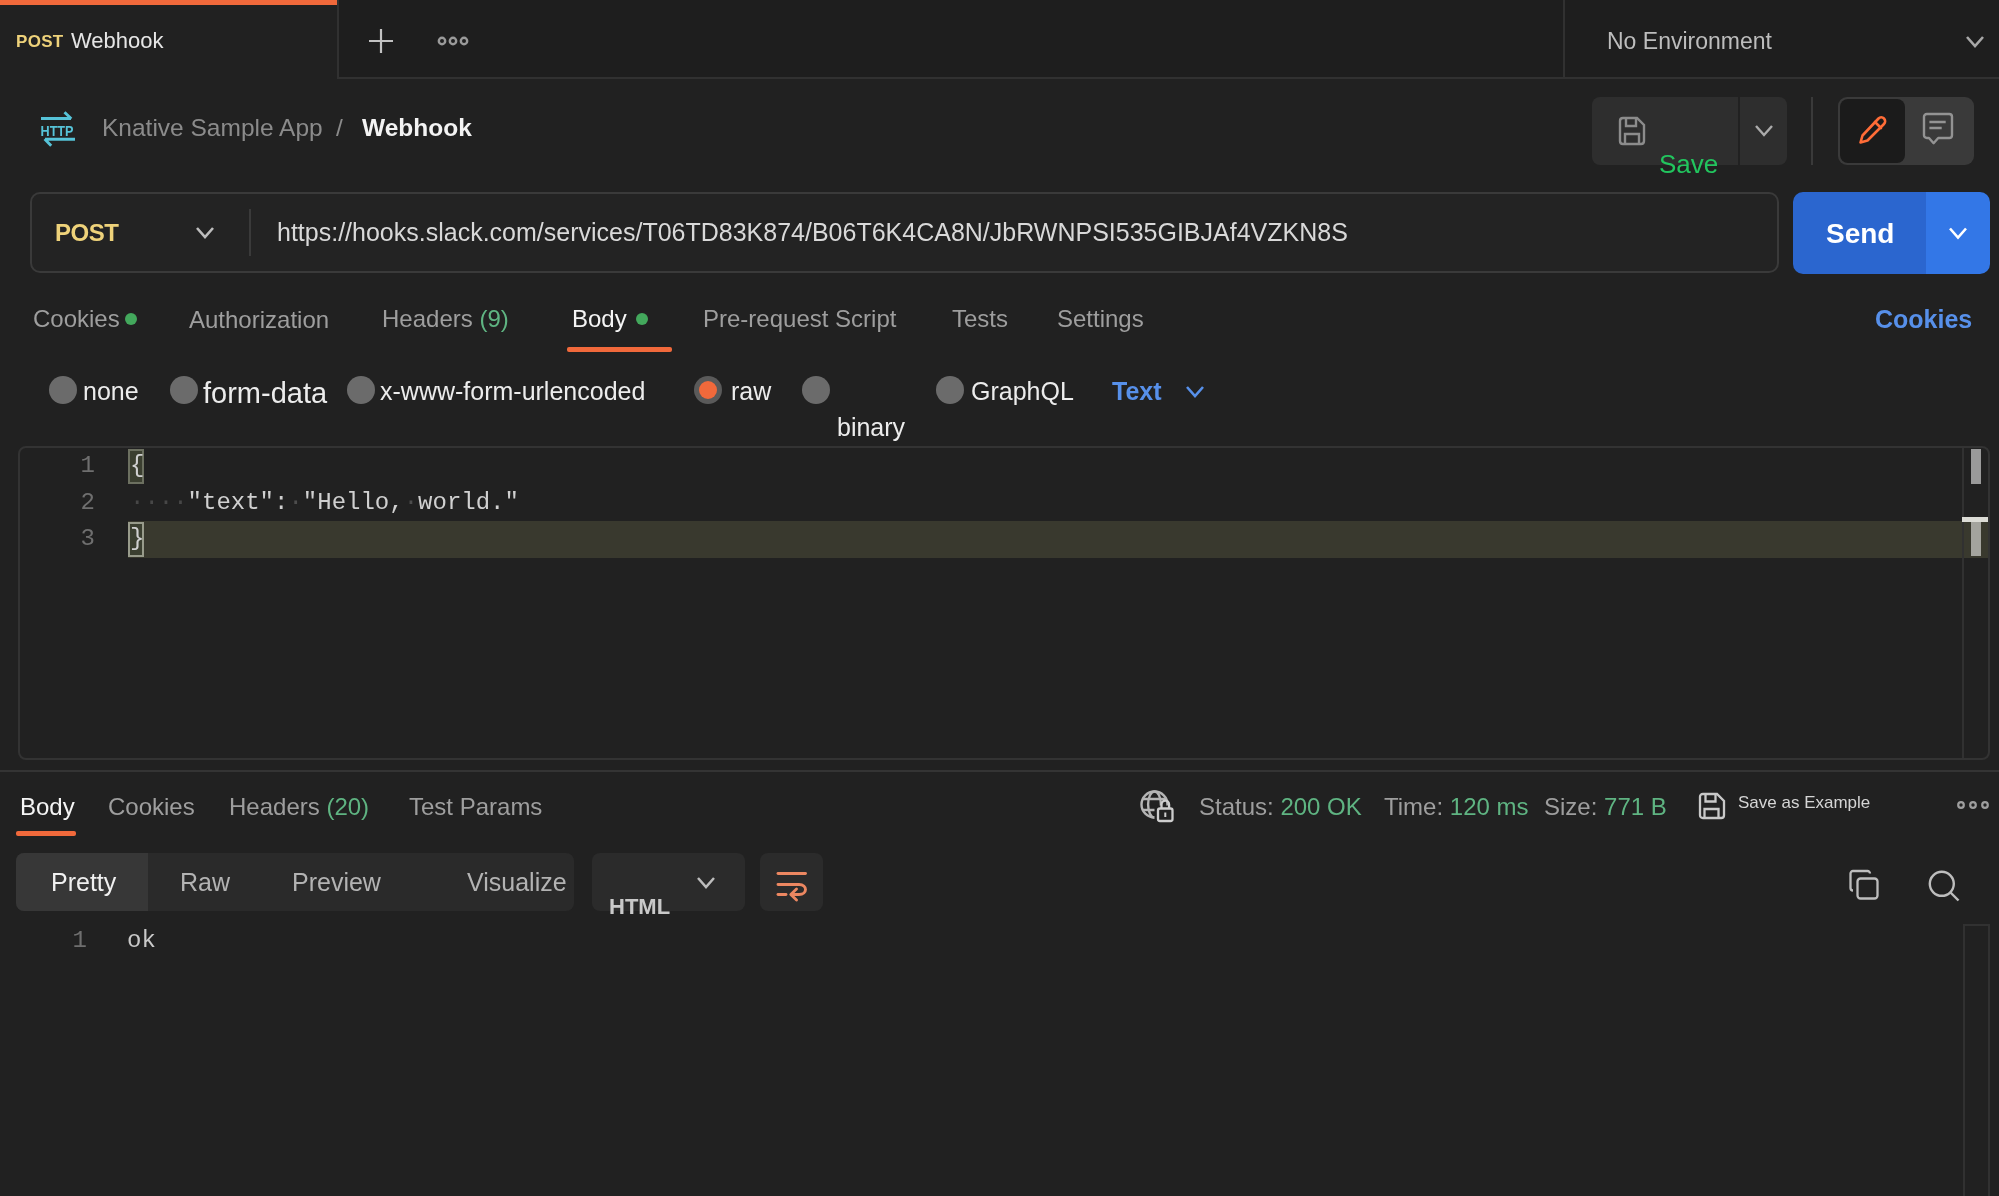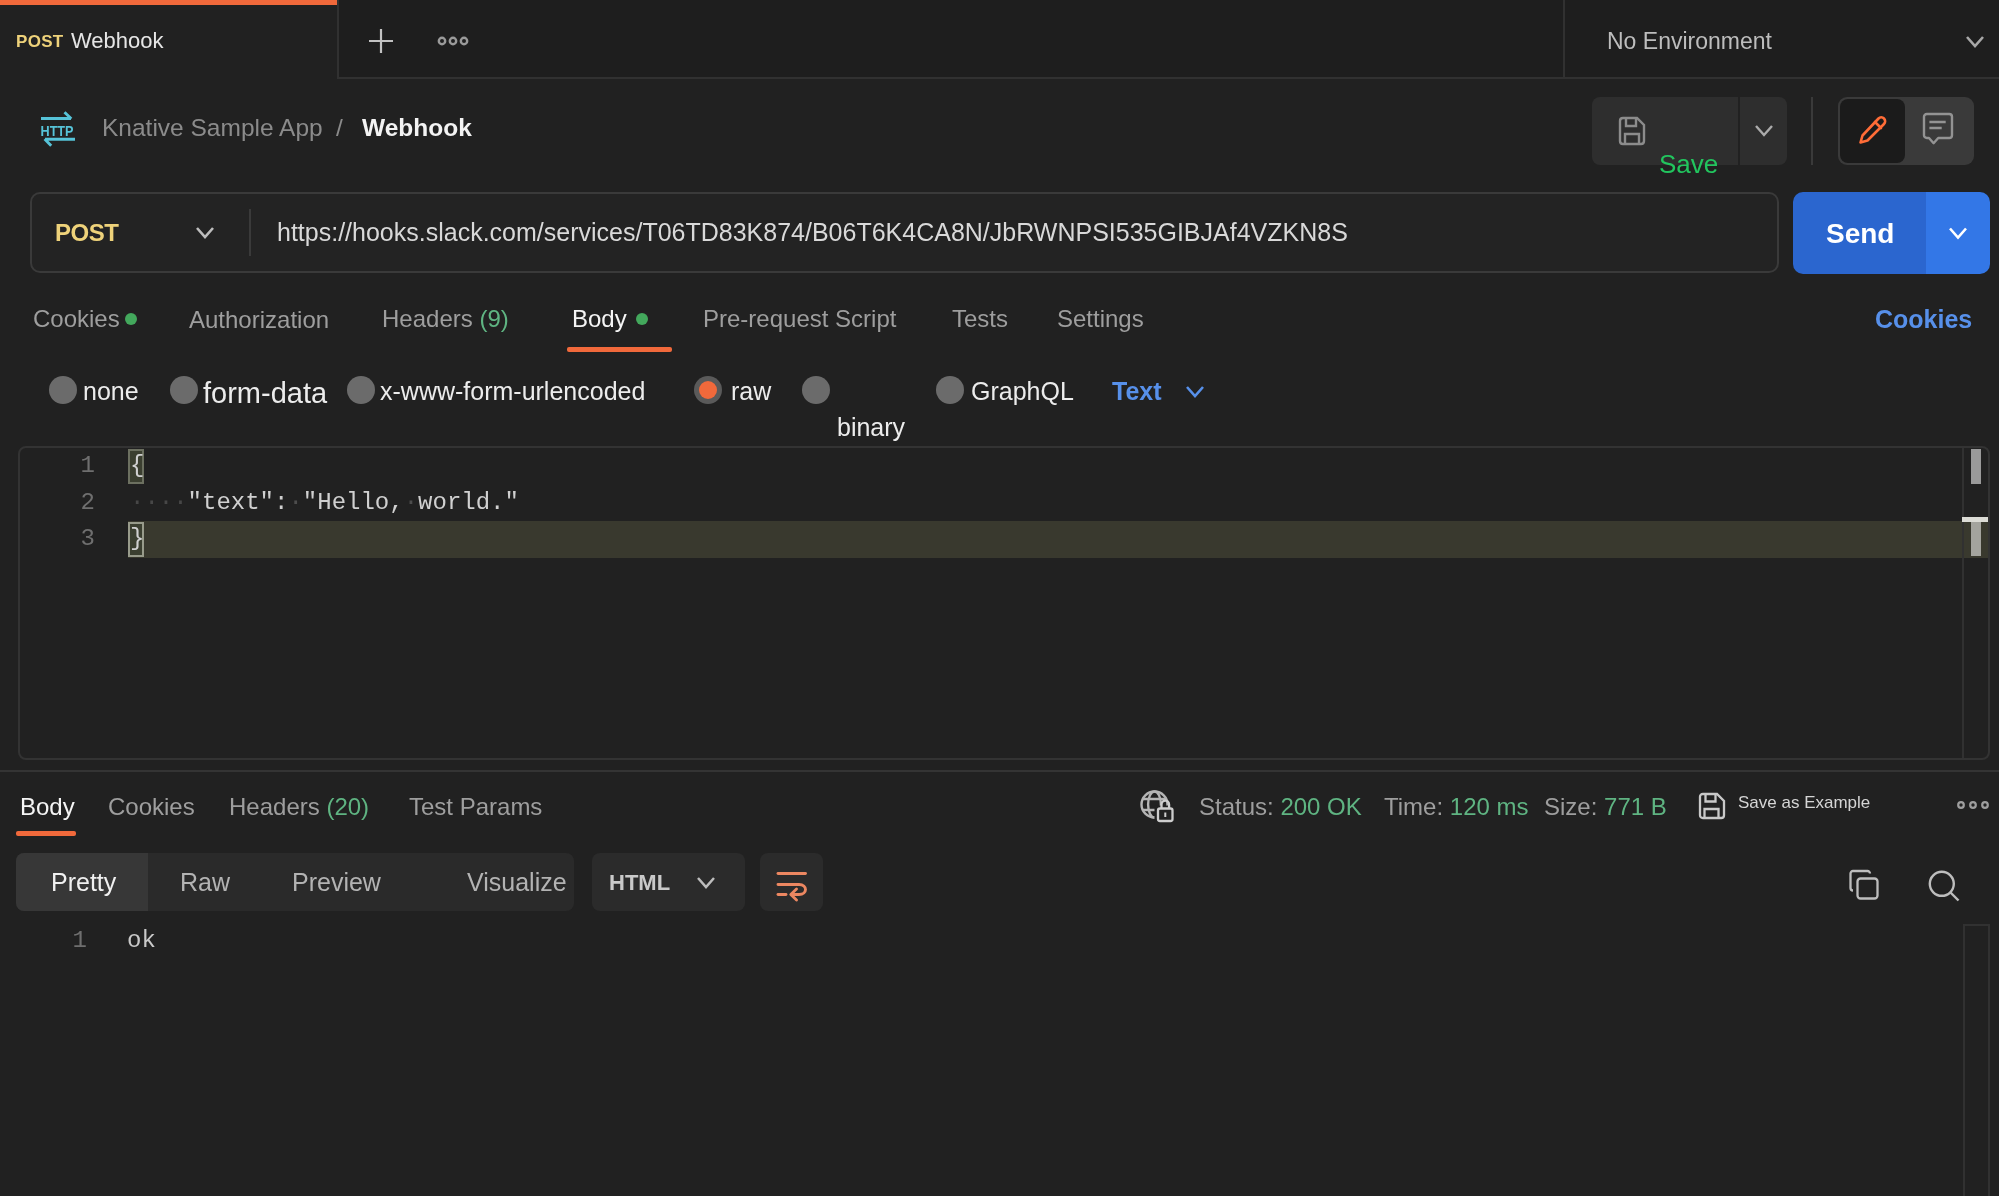--- a/index.html
+++ b/index.html
@@ -164,21 +164,21 @@
   </svg>
 
 <div class="abs" style="left:16px;top:853px;width:558px;height:58px;background:#2a2a2a;border-radius:8px;"></div>
 <div class="abs" style="left:16px;top:853px;width:132px;height:58px;background:#373737;border-radius:8px 0 0 8px;"></div>
 <div class="abs" style="left:51px;top:868px;font-size:25px;color:#f0f0f0;">Pretty</div>
 <div class="abs" style="left:180px;top:868px;font-size:25px;color:#b3b3b3;">Raw</div>
 <div class="abs" style="left:292px;top:868px;font-size:25px;color:#b3b3b3;">Preview</div>
 <div class="abs" style="left:444px;top:868px;font-size:25px;color:#b3b3b3;margin-left:23px;">Visualize</div>
 
 <div class="abs" style="left:592px;top:853px;width:153px;height:58px;background:#2b2b2b;border-radius:8px;"></div>
-<div class="abs" style="left:609px;top:870px;font-size:22px;font-weight:bold;color:#c9c9c9;">HTML</div>
+<div class="abs" style="left:609px;top:894px;font-size:22px;font-weight:bold;color:#c9c9c9;">HTML</div>
 <svg class="abs" style="left:694px;top:875px;" width="24" height="16" viewBox="0 0 24 16" fill="none" stroke="#bdbdbd" stroke-width="2.5">
     <path d="M4 3 L12 12 L20 3"></path>
   </svg>
 
 <div class="abs" style="left:760px;top:853px;width:63px;height:58px;background:#2b2b2b;border-radius:8px;"></div>
 <svg class="abs" style="left:776px;top:871px;" width="32" height="32" viewBox="0 0 32 32" fill="none" stroke="#ec8761" stroke-width="2.9" stroke-linecap="round" stroke-linejoin="round">
   <path d="M2 2.5 H29.5"></path>
   <path d="M2 13.5 H23 C27.3 13.5 29.5 16 29.5 18.5 C29.5 21 27.3 23.5 23 23.5 H16.5"></path>
   <path d="M2 23.5 H10"></path>
   <path d="M20.5 18 L14.8 23.5 L20.5 29"></path>

